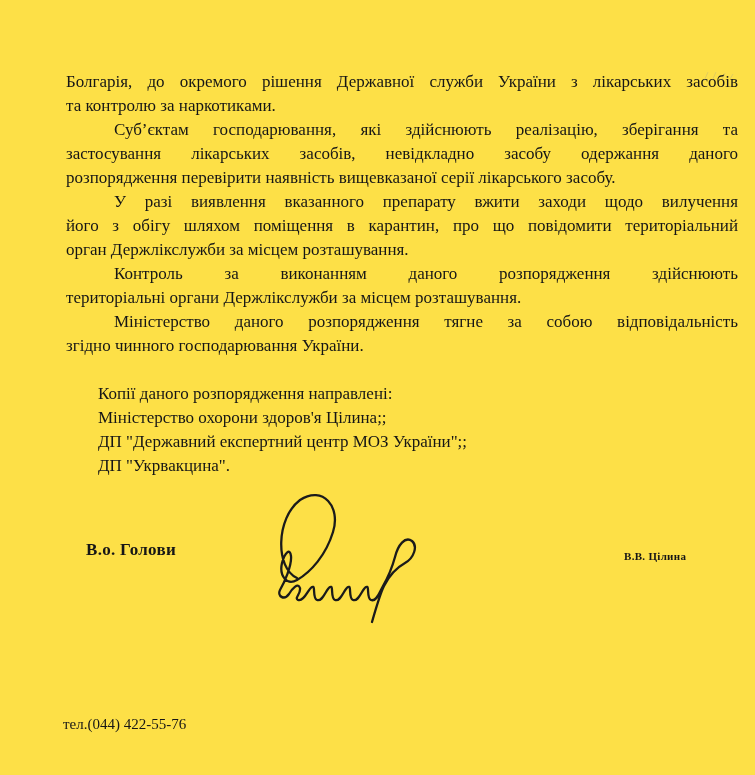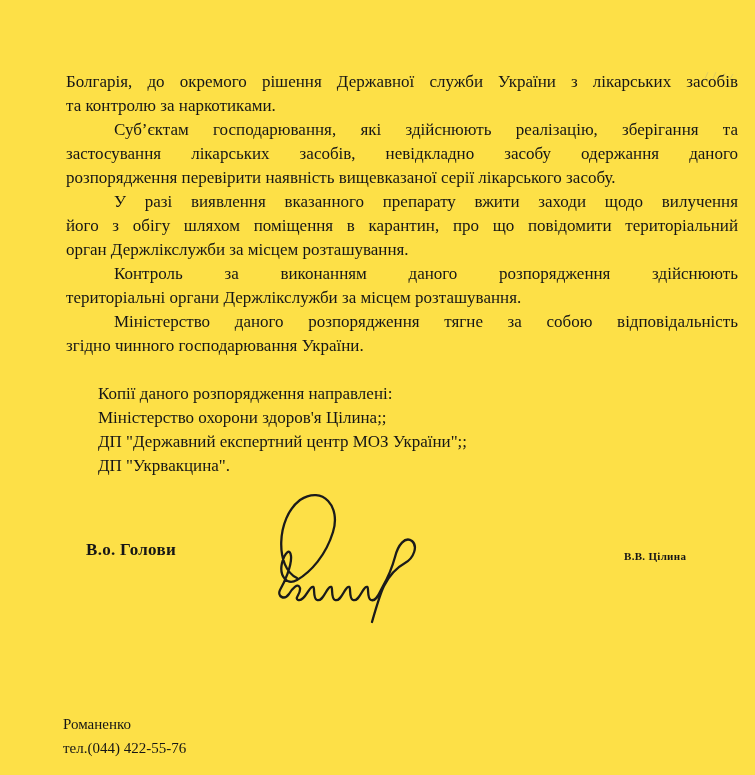--- a/index.html
+++ b/index.html
@@ -139,17 +139,16 @@
                C 132 55, 139 46, 146 51
                C 152 56, 148 68, 139 73
                C 130 78, 123 86, 118 96
                C 114 104, 110 118, 106 132" fill="none" stroke="#1b1b1b" stroke-width="2.3" stroke-linecap="round"></path>
     </svg>
   </span>
 
   <div class="sig-name">В.В. Цілина</div>
 
   <div class="footer">
-    <div class="line">Романенко</div>
     <div class="line">тел.(044) 422-55-76</div>
   </div>
 
 </div>
 
 </body></html>

